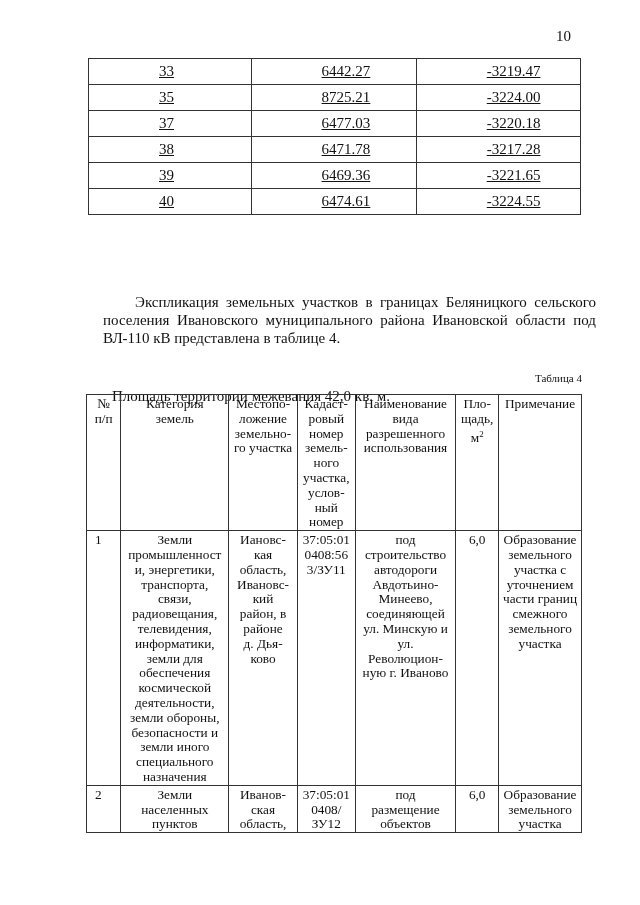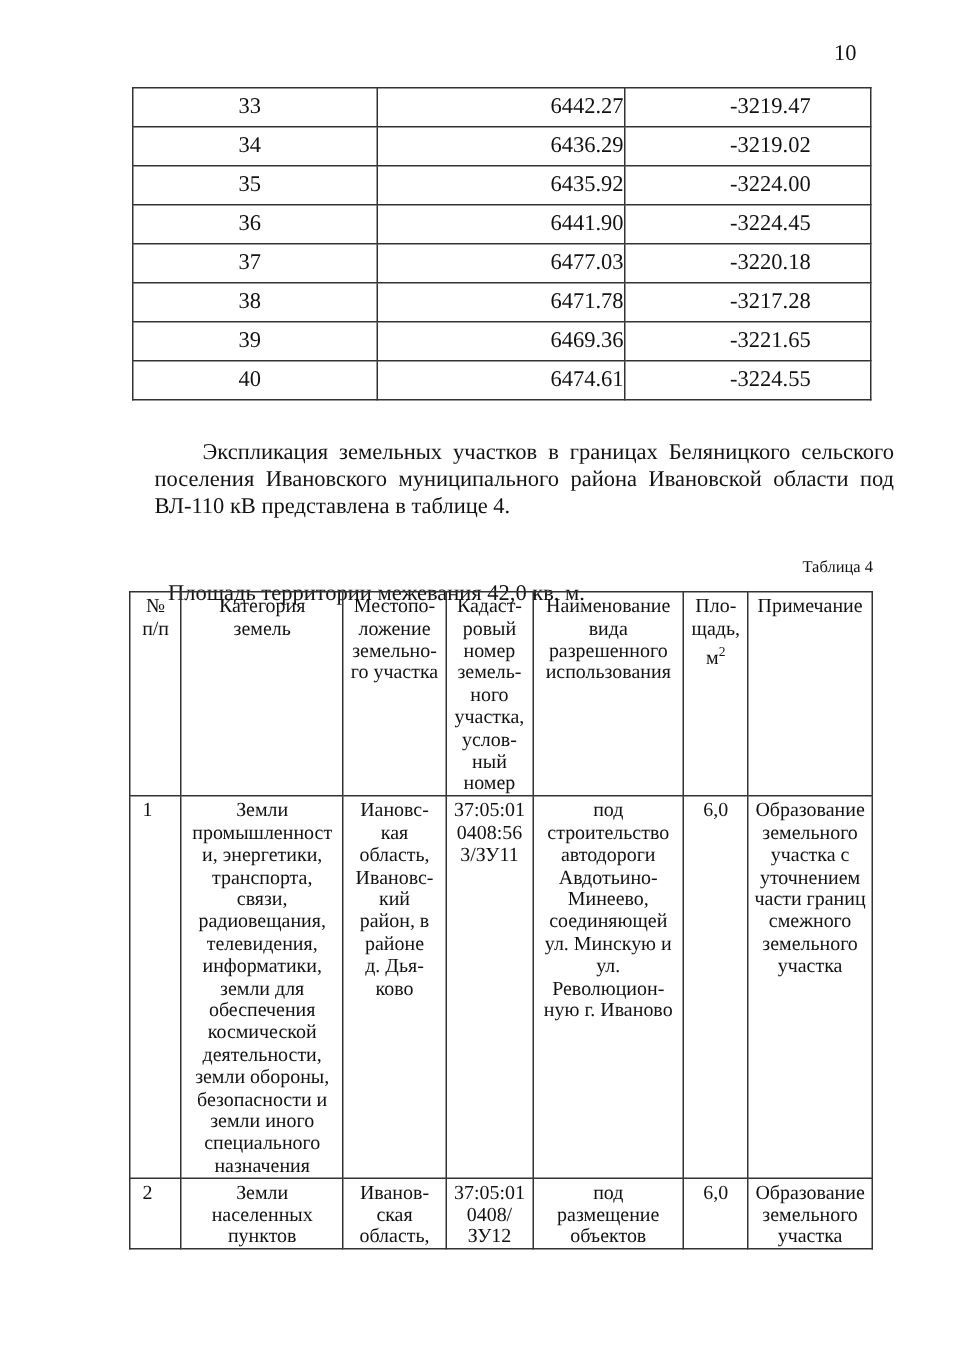--- a/index.html
+++ b/index.html
@@ -2,23 +2,23 @@
 <html><head>
 <meta charset="utf-8">
 <style>
   html, body { margin:0; padding:0; background:#ffffff; }
   body { width:640px; height:905px; position:relative; overflow:hidden;
          font-family:"Liberation Serif", "DejaVu Serif", serif; color:#111; }
   .page-num { position:absolute; left:556px; top:28px; font-size:15px; }
 
   table { border-collapse:collapse; position:absolute; }
   .coords { left:88px; top:58px; width:493px; font-size:15px; }
-  .coords td { border:1px solid #333; height:25px; padding:0 0 0 70px; text-align:left; vertical-align:middle; line-height:15px; }
+  .coords td { border:1px solid #333; height:25px; padding:0 0 0 70px; text-align:left; vertical-align:middle; line-height:15px;text-decoration:underline; }
   .coords td.c1 { width:93px; }
-  .coords td.c2 { width:95px;text-align:right; }
+  .coords td.c2 { width:95px; }
   .coords td.c3 { width:94px; }
 
   .para { position:absolute; left:88px; width:493px; font-size:15px; line-height:18px; text-align:justify; }
   .p1 { top:293px; text-indent:32px;margin-left:15px; }
   .p2 { top:347px; left:112px;margin-top:40px; }
   .tbl-caption { position:absolute; right:58px; top:372px; font-size:11px; }
 
   .expl { left:86px; top:394px; width:496px; font-size:13.3px; line-height:14.8px; }
   .expl th, .expl td { border:1px solid #333; vertical-align:top; text-align:center; font-weight:normal; padding:2px 2px 0 2px; }
   .expl th { height:116px; }
@@ -36,33 +36,23 @@
 <div class="page-num">10</div>
 
 <table class="coords">
   <tbody id="coords-body">
       <tr>
         <td class="c1">33</td>
         <td class="c2">6442.27</td>
         <td class="c3">-3219.47</td>
       </tr>
       <tr>
-        <td class="c1">34</td>
-        <td class="c2">6436.29</td>
-        <td class="c3">-3219.02</td>
-      </tr>
-      <tr>
         <td class="c1">35</td>
-        <td class="c2">6435.92</td>
+        <td class="c2">8725.21</td>
         <td class="c3">-3224.00</td>
-      </tr>
-      <tr>
-        <td class="c1">36</td>
-        <td class="c2">6441.90</td>
-        <td class="c3">-3224.45</td>
       </tr>
       <tr>
         <td class="c1">37</td>
         <td class="c2">6477.03</td>
         <td class="c3">-3220.18</td>
       </tr>
       <tr>
         <td class="c1">38</td>
         <td class="c2">6471.78</td>
         <td class="c3">-3217.28</td>

